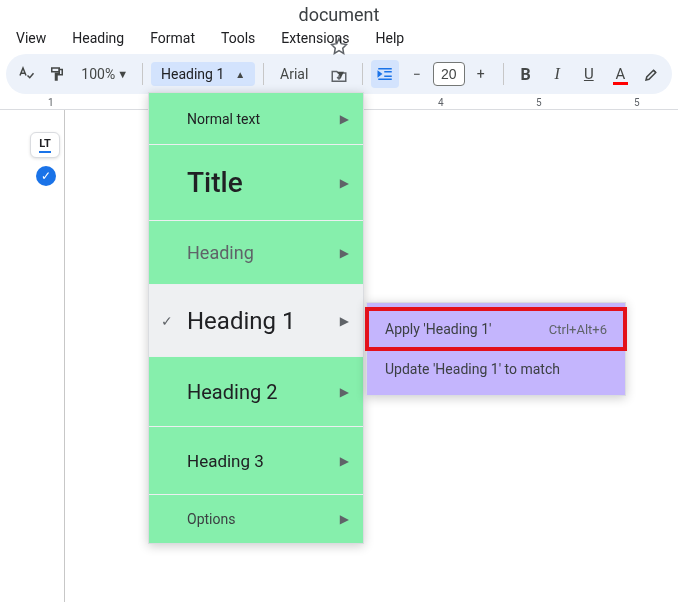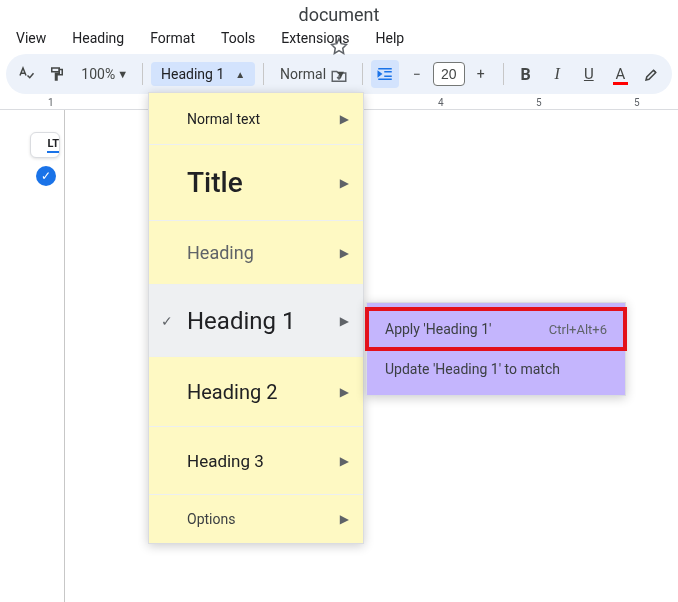--- a/index.html
+++ b/index.html
@@ -156,21 +156,21 @@
       position: absolute;
       top: 22px;
       left: 30px;
       background: #fff;
       border: 1px solid #dadce0;
       border-radius: 6px;
       width: 30px;
       height: 26px;
       display: flex;
       align-items: center;
-      justify-content: flex-end;
+      justify-content: center;
       box-shadow: 0 1px 3px rgba(0,0,0,.12);
       font-weight: bold;
       font-size: 11px;
     }
     .floating-tag .lt { border-bottom: 2px solid #1a73e8; padding-bottom:1px;}
     .floating-check {
       position: absolute;
       top: 56px;
       left: 36px;
       width: 20px;
@@ -188,21 +188,21 @@
       background: #fff;
       border-left: 1px solid #c7c7c7;
       margin-top: 0;
     }
     
     .styles-dropdown {
       position: absolute;
       left: 148px;
       top: 92px;
       width: 216px;
-      background: #fef9c3;
+      background: #86efac;
       border: 1px solid #dadce0;
       box-shadow: 0 2px 10px rgba(0,0,0,.2);
       z-index: 50;
     }
     .style-row {
       display: flex;
       align-items: center;
       justify-content: space-between;
       padding: 0 14px 0 38px;
       border-bottom: 1px solid #eceff1;
@@ -307,21 +307,21 @@
     <span>100%</span>
     <span class="caret-down">▼</span>
   </div>
   <div class="tb-sep"></div>
   <div class="style-selector">
     <span>Heading 1</span>
     <span class="caret-up">▲</span>
   </div>
   <div class="tb-sep"></div>
   <div class="font-selector">
-    <span>Normal</span>
+    <span>Arial</span>
     <span class="caret-down">▼</span>
   </div>
   <div class="tb-sep"></div>
   <div class="tb-btn highlight-btn">
     <svg width="18" height="18" viewBox="0 0 24 24" fill="none" stroke="#1a73e8" stroke-width="2">
         <path d="M3 5h18M3 19h18M11 9h10M11 15h10"></path>
         <path d="M7 12l-4 3V9z" fill="#1a73e8"></path>
       </svg>
   </div>
   <div class="fontsize-group">

